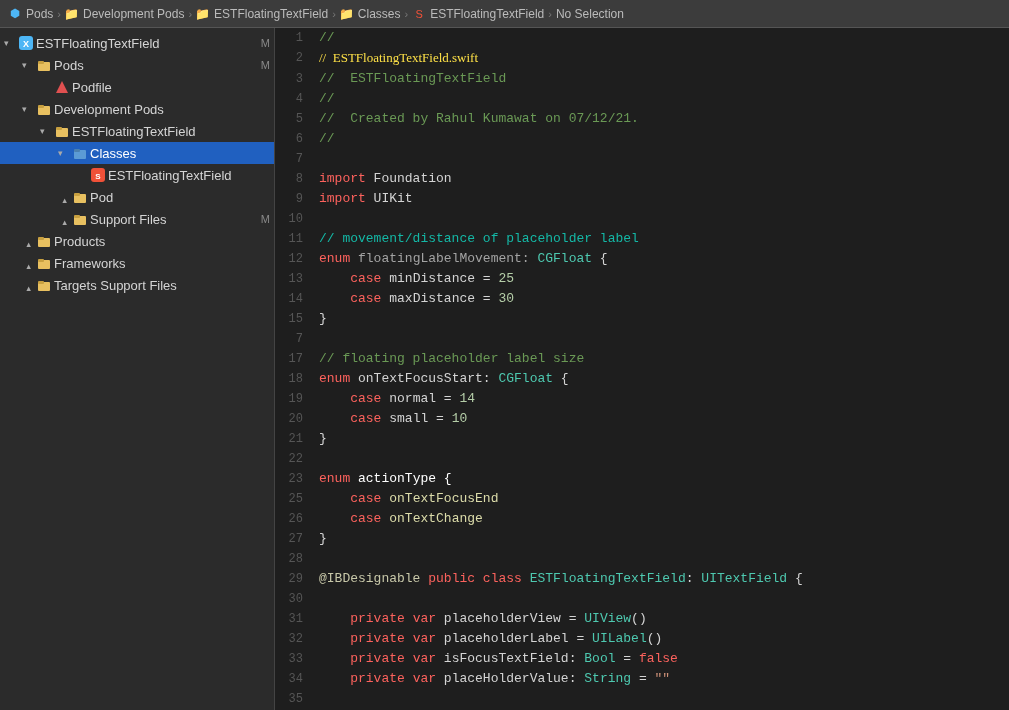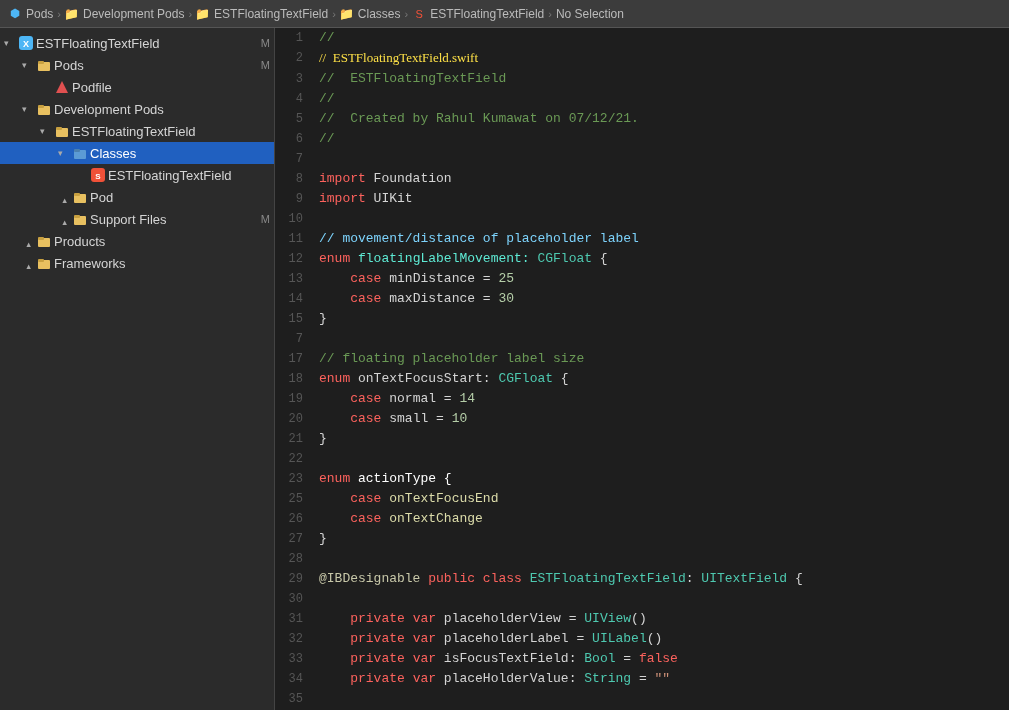--- a/index.html
+++ b/index.html
@@ -287,20 +287,31 @@
         <span class="tree-indent"></span>
         <span class="triangle closed">▸</span>
         <span class="item-icon">
           <svg width="14" height="14" viewBox="0 0 14 14">
             <rect x="1" y="4" width="12" height="9" rx="1" fill="#e8c060"></rect>
             <rect x="1" y="3" width="6" height="3" rx="1" fill="#c8a040"></rect>
           </svg>
         </span>
         <span class="item-label">Frameworks</span>
       </div>
+      <div class="tree-item">
+        <span class="tree-indent"></span>
+        <span class="triangle closed">▸</span>
+        <span class="item-icon">
+          <svg width="14" height="14" viewBox="0 0 14 14">
+            <rect x="1" y="4" width="12" height="9" rx="1" fill="#e8c060"></rect>
+            <rect x="1" y="3" width="6" height="3" rx="1" fill="#c8a040"></rect>
+          </svg>
+        </span>
+        <span class="item-label">Targets Support Files</span>
+      </div>
     </div>
 
   <div class="code-editor" id="code-editor">
       <div class="code-lines">
         <div class="code-line">
           <span class="line-number">1</span>
           <span class="line-content"><span style="color: rgb(106, 153, 85);">//</span></span>
         </div>
         <div class="code-line">
           <span class="line-number">2</span>
@@ -333,25 +344,25 @@
         <div class="code-line">
           <span class="line-number">9</span>
           <span class="line-content"><span style="color: rgb(252, 98, 93);">import</span><span style="color: rgb(212, 212, 212);"> UIKit</span></span>
         </div>
         <div class="code-line">
           <span class="line-number">10</span>
           <span class="line-content"> </span>
         </div>
         <div class="code-line">
           <span class="line-number">11</span>
-          <span class="line-content"><span style="color: #7dd3fc;">// movement/distance of placeholder label</span></span>
+          <span class="line-content"><span style="color: #14b8a6;">// movement/distance of placeholder label</span></span>
         </div>
         <div class="code-line">
           <span class="line-number">12</span>
-          <span class="line-content"><span style="color: rgb(252, 98, 93);">enum</span><span style="color: #5eead4; text-align: right;"> floatingLabelMovement: </span><span style="color: rgb(78, 201, 176);">CGFloat</span><span style="color: rgb(212, 212, 212);"> {</span></span>
+          <span class="line-content"><span style="color: rgb(252, 98, 93);">enum</span><span style="color: #a3a3a3; text-align: right;"> floatingLabelMovement: </span><span style="color: rgb(78, 201, 176);">CGFloat</span><span style="color: rgb(212, 212, 212);"> {</span></span>
         </div>
         <div class="code-line">
           <span class="line-number">13</span>
           <span class="line-content"><span style="color: rgb(212, 212, 212);">    </span><span style="color: rgb(252, 98, 93);">case</span><span style="color: rgb(212, 212, 212);"> minDistance = </span><span style="color: rgb(181, 206, 168);">25</span></span>
         </div>
         <div class="code-line">
           <span class="line-number">14</span>
           <span class="line-content"><span style="color: rgb(212, 212, 212);">    </span><span style="color: rgb(252, 98, 93);">case</span><span style="color: rgb(212, 212, 212);"> maxDistance = </span><span style="color: rgb(181, 206, 168);">30</span></span>
         </div>
         <div class="code-line">

